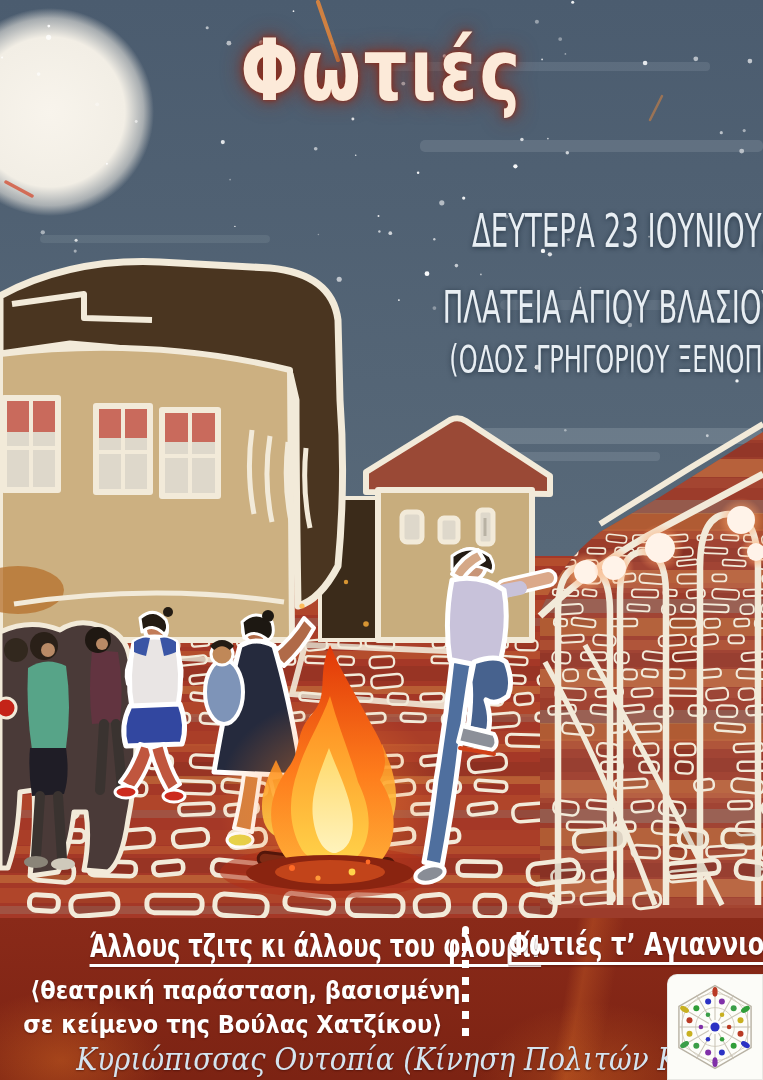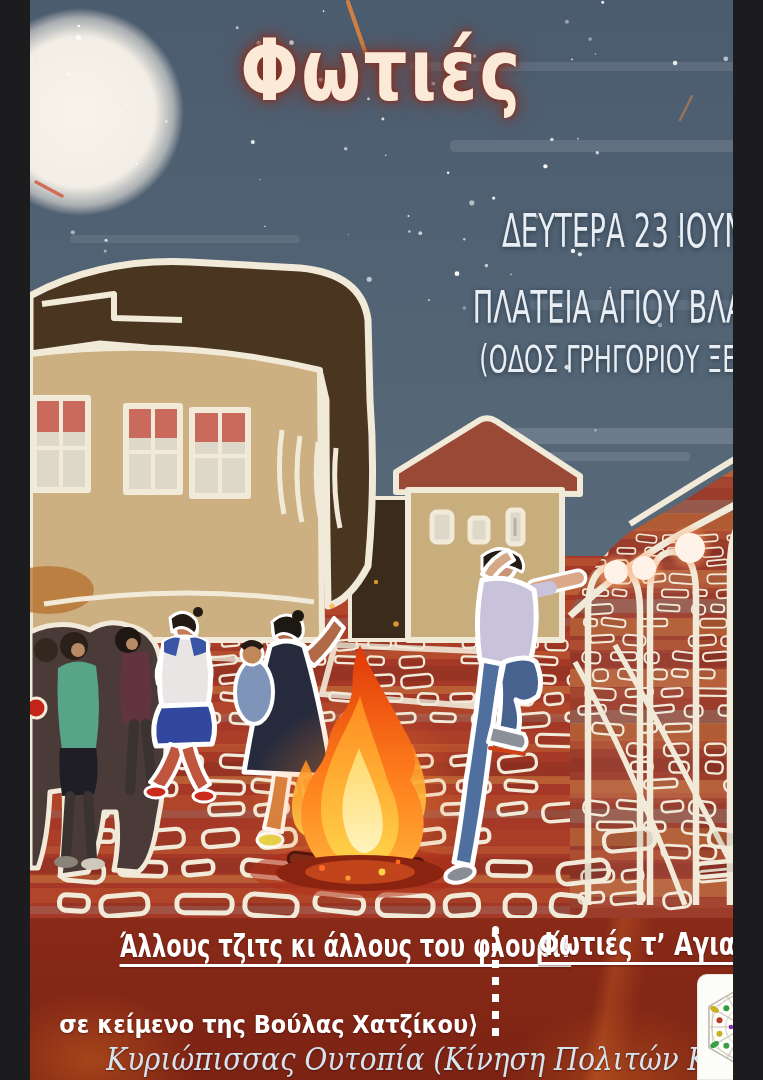--- a/index.html
+++ b/index.html
@@ -1,17 +1,17 @@
 <!DOCTYPE html>
 <html><head>
 <meta charset="utf-8">
 <style>
   html,body{margin:0;padding:0;background:#1c1c1f}
   body{display:flex;justify-content:center;align-items:flex-start}
-  #poster{position:relative;width:703px;height:1080px;overflow:hidden;
+  #poster{position:relative;width:763px;height:1080px;overflow:hidden;
           background:var(--sky,#56677a);font-family:"DejaVu Sans",sans-serif}
   #scene{position:absolute;left:0;top:0}
 
   
   .tl{position:absolute;width:100%;text-align:center;white-space:nowrap;
       color:var(--title_text,#fcead9);font-weight:bold}
   .tl>span{display:inline-block;transform-origin:50% 50%;
       text-shadow:0 0 3px #8a2f1f,0 0 10px #8a2f1f,0 0 24px rgba(138,47,31,.85)}
   #title1{top:20px}
   #title1>span{font-size:86px;letter-spacing:3px;transform:scaleX(.80)}
@@ -37,21 +37,21 @@
       radial-gradient(170px 110px at 78% 100%,rgba(240,130,40,.30),transparent 70%),
       linear-gradient(100deg,transparent 73%,rgba(255,140,50,.22) 75%,transparent 79%),
       linear-gradient(180deg,var(--band,#8a2a19),#7c2313)}
   #band .row{position:absolute;text-align:center;white-space:nowrap}
   #band .row>span{display:inline-block;transform-origin:50% 50%;
       text-shadow:0 1px 2px rgba(60,10,5,.55)}
   .underl{text-decoration:underline;text-decoration-thickness:3px;text-underline-offset:7px}
   #playTitle{left:6px;top:10px;width:456px}
   #playTitle>span{font-size:31px;font-weight:bold;transform:scaleX(.73)}
   #playSub1{left:6px;top:58px;width:456px}
-  #playSub2{left:6px;top:92px;width:456px}
+  #playSub2{left:0;top:92px;width:456px}
   #playSub1>span,#playSub2>span{font-size:25px;font-weight:bold;transform:scaleX(.90)}
   #eventName{left:470px;top:8px;width:296px}
   #eventName>span{font-size:31px;font-weight:bold;transform:scaleX(.78)}
   #divider{position:absolute;left:462px;top:8px;width:7px;height:118px;border-radius:4px;
       background:repeating-linear-gradient(180deg,#fff 0 8px,transparent 8px 17px)}
   #credit{left:18px;top:122px;width:648px;font-family:"DejaVu Serif",serif;font-style:italic;
       color:var(--credit_text,#d5e4ef)}
   #credit>span{font-size:32px;transform:scaleX(.87)}
   #logo{position:absolute;right:0;top:56px;width:96px;height:106px;background:#fcfcf8;
       border-radius:10px 0 0 0;display:flex;align-items:center;justify-content:center;
@@ -671,20 +671,21 @@
   <div id="title1" class="tl"><span>Φωτιές</span></div>
 
   <div id="details">
     <div id="d1" class="d"><span>ΔΕΥΤΕΡΑ 23 ΙΟΥΝΙΟΥ, 21:30,</span></div>
     <div id="d2" class="d"><span>ΠΛΑΤΕΙΑ ΑΓΙΟΥ ΒΛΑΣΙΟΥ</span></div>
     <div id="d3" class="d"><span>(ΟΔΟΣ ΓΡΗΓΟΡΙΟΥ ΞΕΝΟΠΟΥΛΟΥ)</span></div>
   </div>
 
   <div id="band">
     <div id="playTitle" class="row"><span class="underl">Άλλους τζιτς κι άλλους του φλουρί!</span></div>
+    <div id="playSub1" class="row"><span>⟨θεατρική παράσταση, βασισμένη</span></div>
     <div id="playSub2" class="row"><span>σε κείμενο της Βούλας Χατζίκου⟩</span></div>
     <div id="divider"></div>
     <div id="eventName" class="row"><span class="underl">Φωτιές τ’ Αγιαννιού</span></div>
     <div id="credit" class="row"><span>Κυριώπισσας Ουτοπία (Κίνηση Πολιτών Κυριώπισσας)</span></div>
     <div id="logo">
       <svg viewBox="0 0 100 100" width="88" height="96">
         <polygon points="50,3 91,26.5 91,73.5 50,97 9,73.5 9,26.5" fill="#fdfdf9" stroke="#b8b2a4" stroke-width="1.6"></polygon>
         <polygon points="50,7.5 87,28.8 87,71.2 50,92.5 13,71.2 13,28.8" fill="none" stroke="#cfc9bb" stroke-width="1"></polygon>
         <circle cx="50" cy="50" r="38" fill="none" stroke="#cfc9bb" stroke-width="1"></circle>
         <circle cx="50" cy="50" r="22" fill="none" stroke="#cfc9bb" stroke-width="1"></circle>

